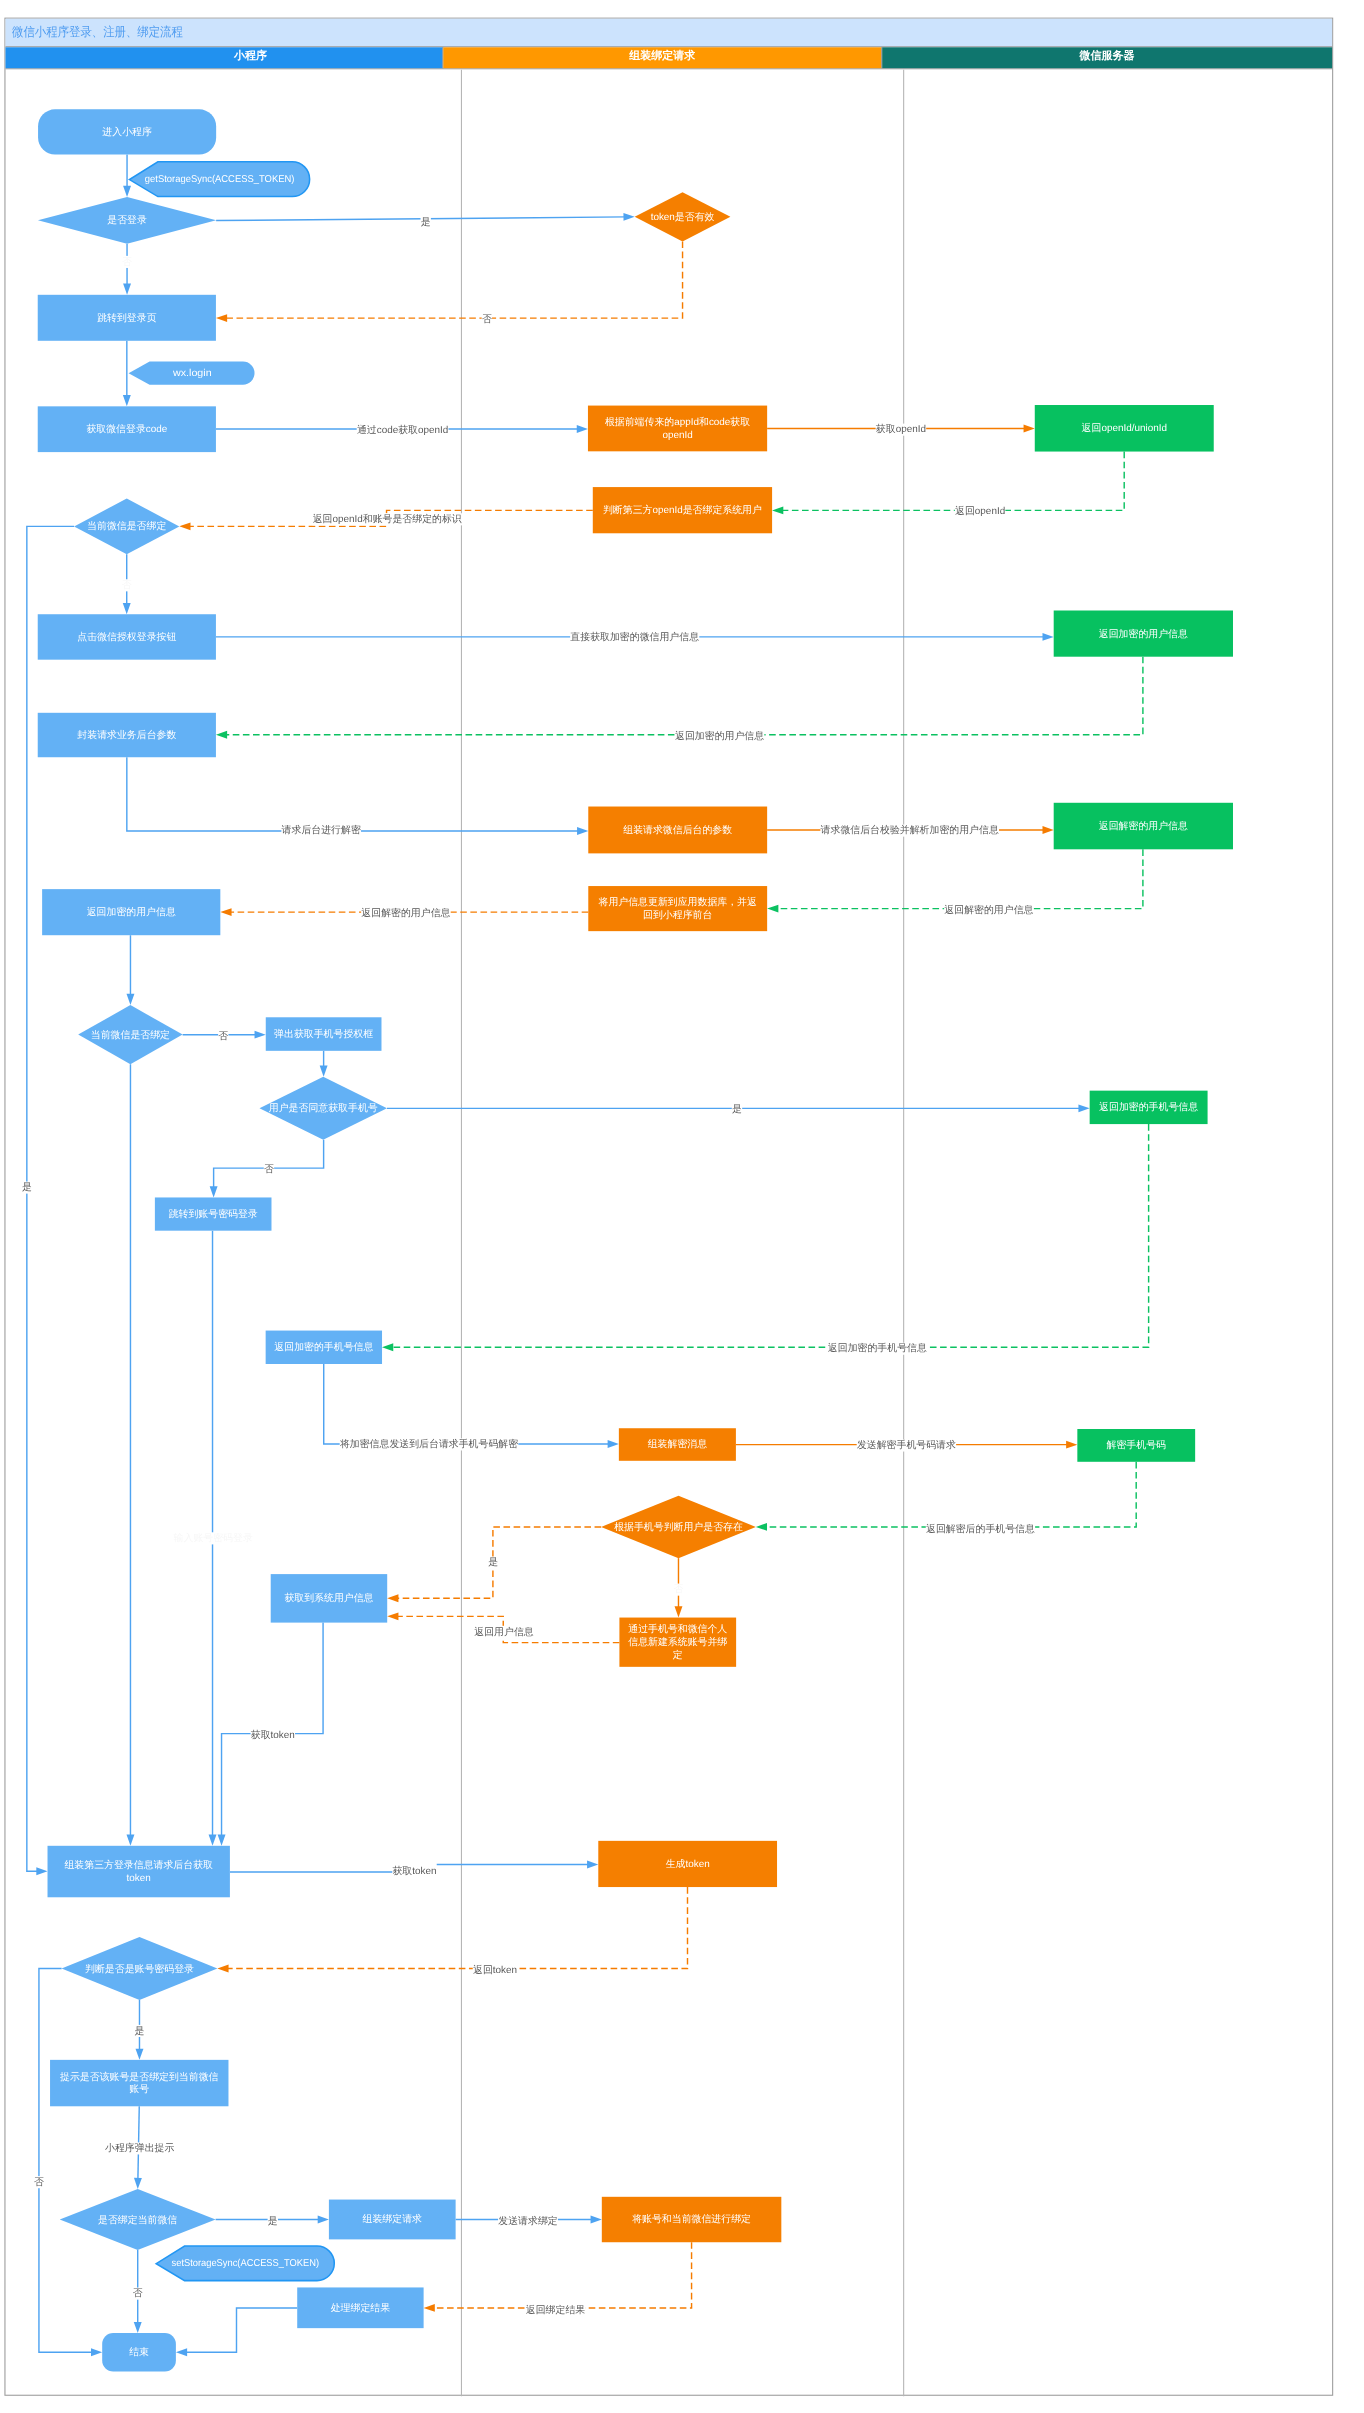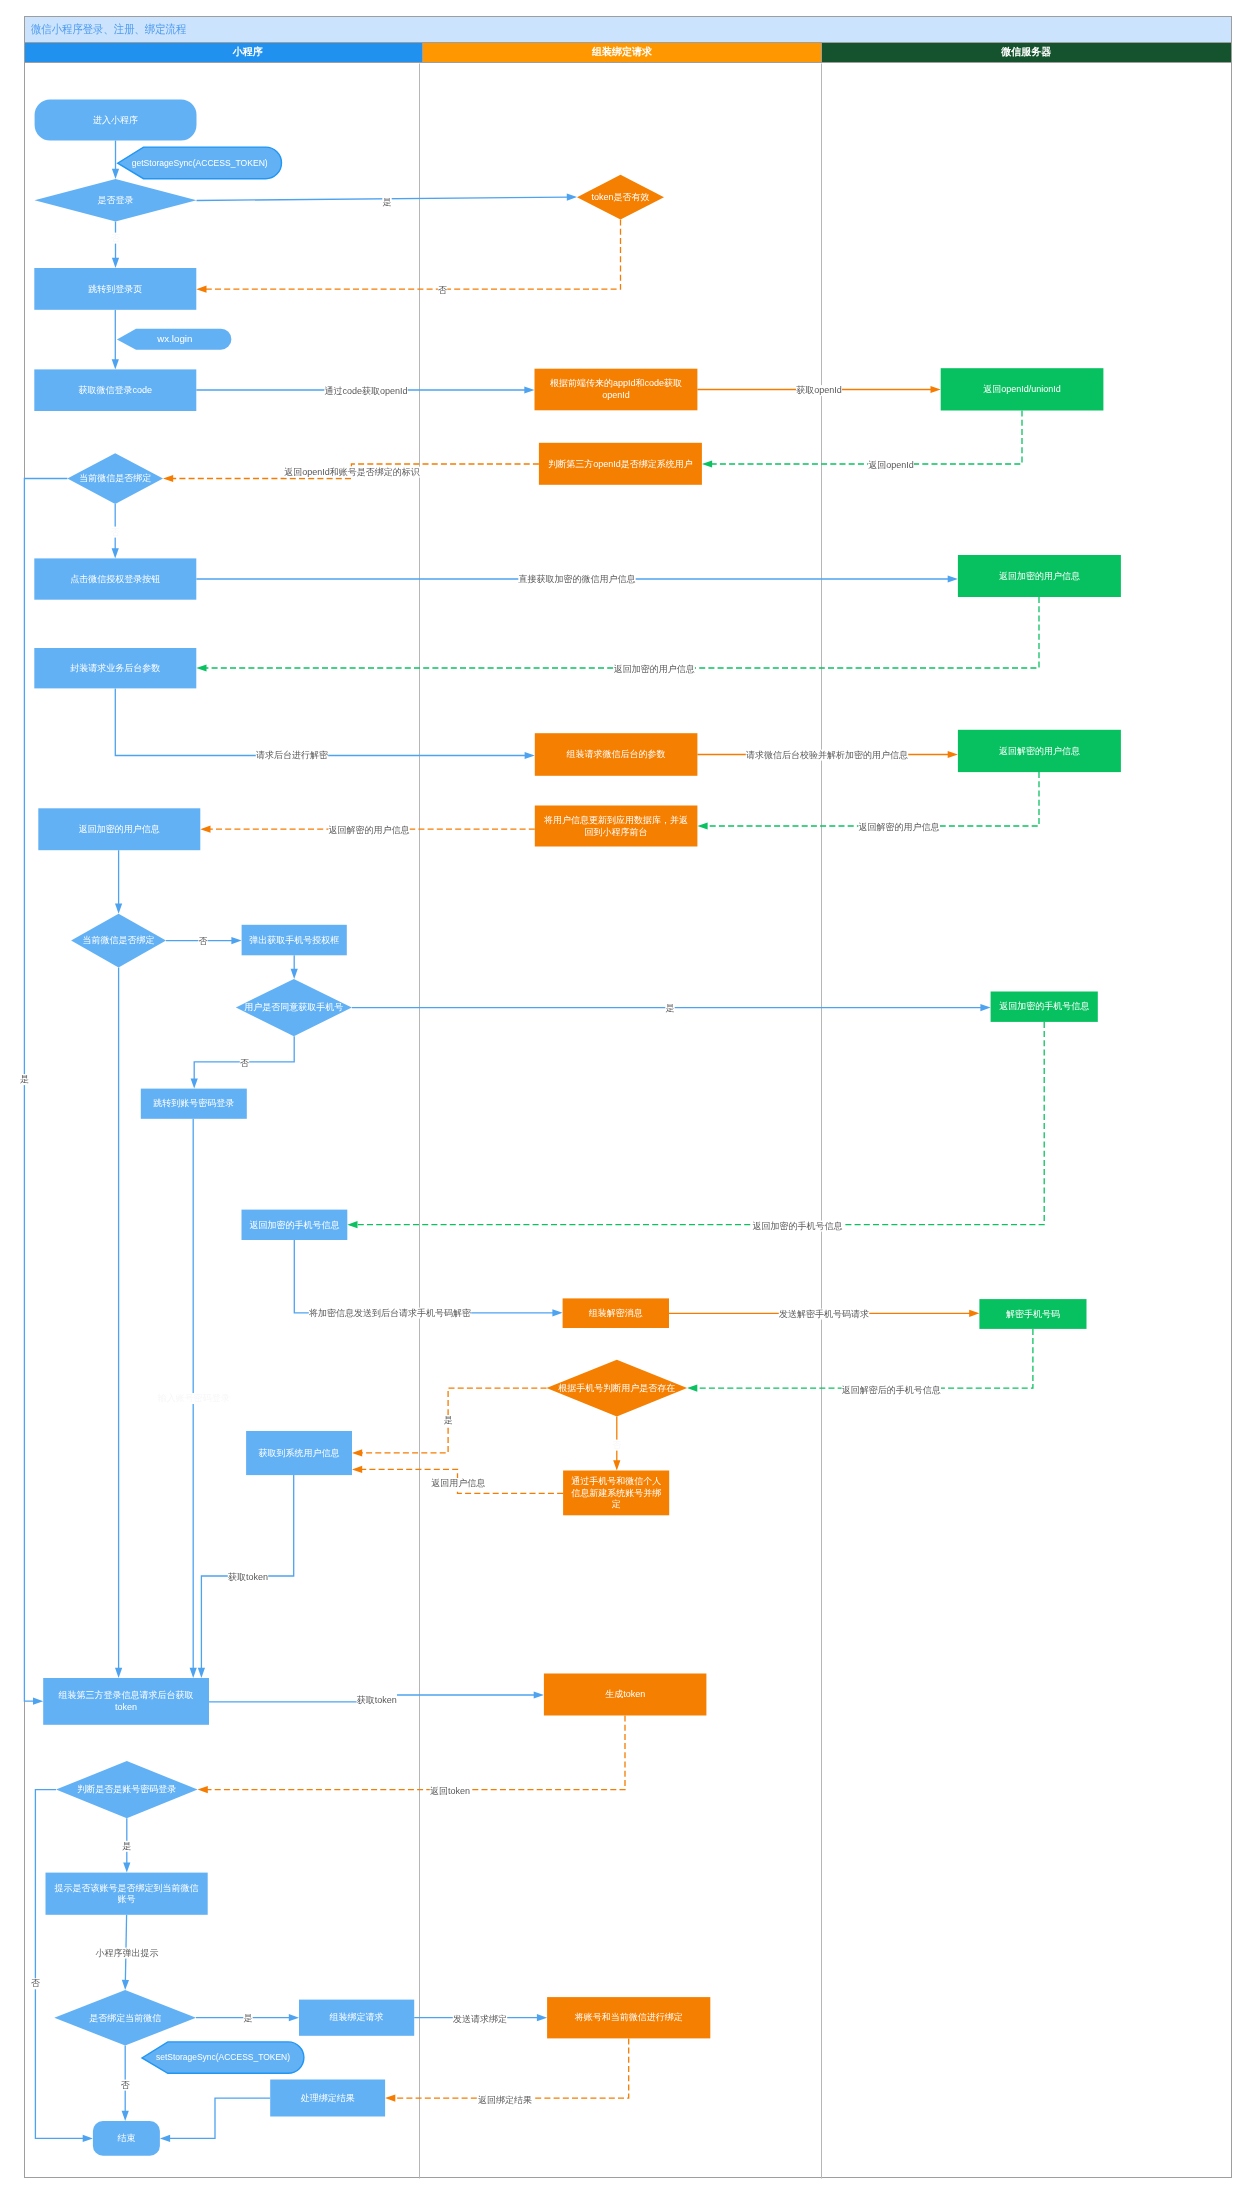--- a/index.html
+++ b/index.html
@@ -23,32 +23,32 @@
                border-right:1px solid #9e9e9e;}
   .lane-header:last-child{border-right:none;}
   .lane-text{font-family:"Liberation Sans", sans-serif;font-size:10px;font-weight:bold;
              color:#ffffff;line-height:1;}
 </style>
 </head>
 <body>
 
 <div id="stage">
 
-  <div id="diagram-frame" class="frame" style="left: 24px; top: 16px; width: 1208px; height: 2162px; border-color: rgb(158, 158, 158);">
+  <div id="diagram-frame" class="frame" style="left: 4px; top: 16px; width: 1208px; height: 2162px; border-color: rgb(158, 158, 158);">
     <div class="title-bar" style="height: 25.5px; background: rgb(204, 227, 253); border-bottom-color: rgb(158, 158, 158);">
       <span class="title-text" style="color: rgb(79, 156, 240);">微信小程序登录、注册、绑定流程</span>
     </div>
     <div class="lane-header-row">
       <div class="lane-header lane-miniprogram" style="background: rgb(33, 145, 239); width: 401.5px; height: 19.5px; padding-left: 48px;">
         <span class="lane-text">小程序</span>
       </div>
       <div class="lane-header lane-appserver" style="background: rgb(255, 152, 0); width: 402px; height: 19.5px;">
         <span class="lane-text">组装绑定请求</span>
       </div>
-      <div class="lane-header lane-wxserver" style="background: #14532d; width: 413px; height: 19.5px;">
+      <div class="lane-header lane-wxserver" style="background: #0f766e; width: 413px; height: 19.5px;">
         <span class="lane-text">微信服务器</span>
       </div>
     </div>
   </div>
 
   <svg id="diagram" width="1240" height="2194" viewBox="0 0 1240 2194" xmlns="http://www.w3.org/2000/svg">
     <g id="frame-layer">
         <line x1="419.5" y1="63.5" x2="419.5" y2="2178.5" stroke="#b6b6b6" stroke-width="1"></line>
         <line x1="821.5" y1="63.5" x2="821.5" y2="2178.5" stroke="#b6b6b6" stroke-width="1"></line>
       </g>

